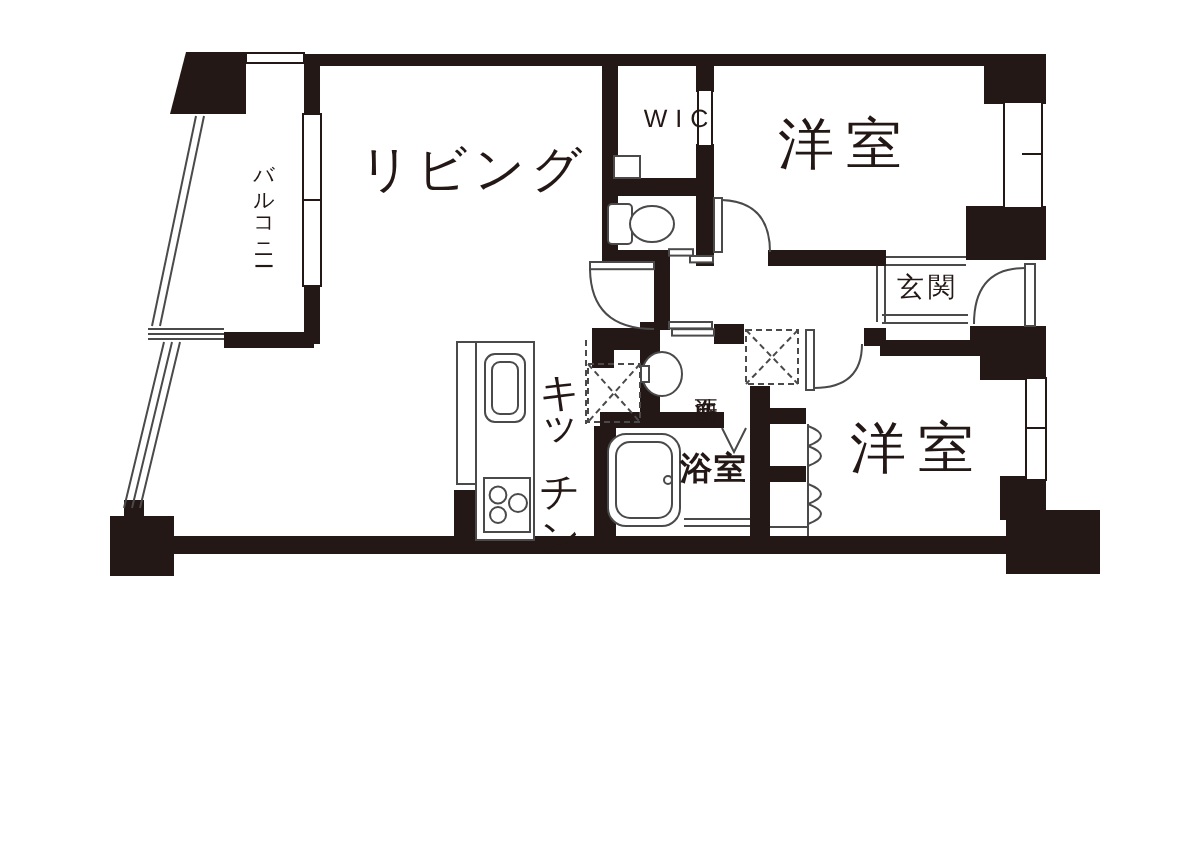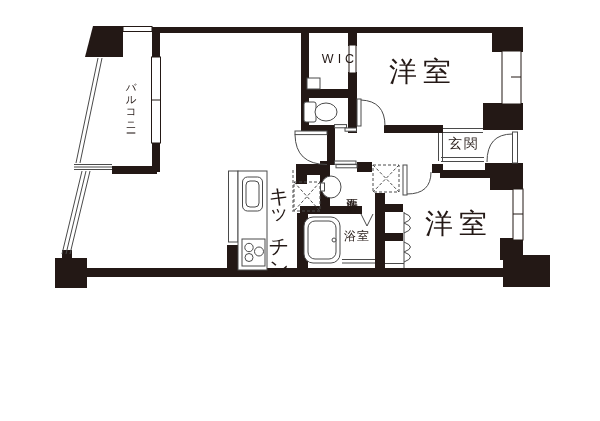--- a/index.html
+++ b/index.html
@@ -18,21 +18,21 @@
   .rm{
     position:absolute;transform:translate(-50%,-50%);white-space:nowrap;
     line-height:1.05;user-select:none;
   }
   .v{writing-mode:vertical-rl;text-orientation:upright;}
   .f25{font-size:25px;letter-spacing:3px;}
   .f23{font-size:28px;letter-spacing:6px;}
   .f20{font-size:20px;letter-spacing:2px;}
   .f13{font-size:13.5px;letter-spacing:2px;}
   .f12w{font-size:12.5px;letter-spacing:4px;padding-left:24px;}
-  .f12{font-size:12px;letter-spacing:1px;}
+  .f12{font-size:16px;letter-spacing:1px;font-weight:bold;}
   .f11{font-size:11.5px;letter-spacing:1px;}
   .f10{font-size:10.5px;letter-spacing:1px;}
 </style>
 </head>
 <body>
 
 <div class="plan">
   <svg width="600" height="421" viewBox="0 0 600 421">
 
     <g>
@@ -168,20 +168,21 @@
       <path class="dash" d="M294 182 L320 211 M320 182 L294 211"></path>
       <path class="dash" d="M293 170 V212"></path>
     </g>
 
     <g>
       <rect class="dash" x="373" y="165" width="26" height="27"></rect>
       <path class="dash" d="M373 165 L399 192 M399 165 L373 192"></path>
     </g>
   </svg>
 
+  <div class="rm f25" style="left:237px;top:85px">リビング</div>
   <div class="rm v f20" style="left:279px;top:223px">キッチン</div>
   <div class="rm f23" style="left:423px;top:72px">洋室</div>
   <div class="rm f23" style="left:459px;top:224px">洋室</div>
   <div class="rm f12w" style="left:328px;top:60px">WIC</div>
   <div class="rm f13" style="left:464px;top:144px">玄関</div>
   <div class="rm v f11" style="left:352px;top:191px">洗面所</div>
   <div class="rm f12" style="left:357px;top:236px">浴室</div>
   <div class="rm v f10" style="left:131px;top:102px">バルコニー</div>
 </div>
 

